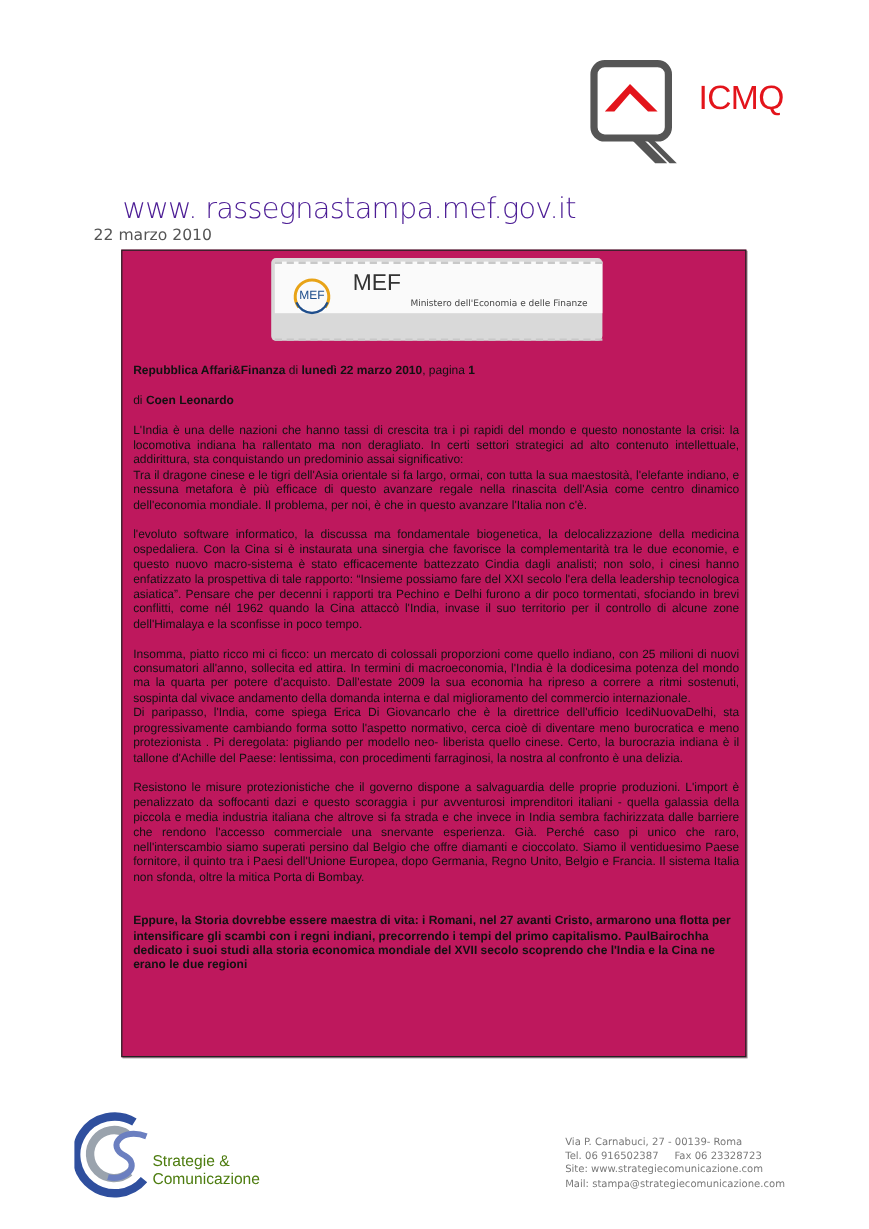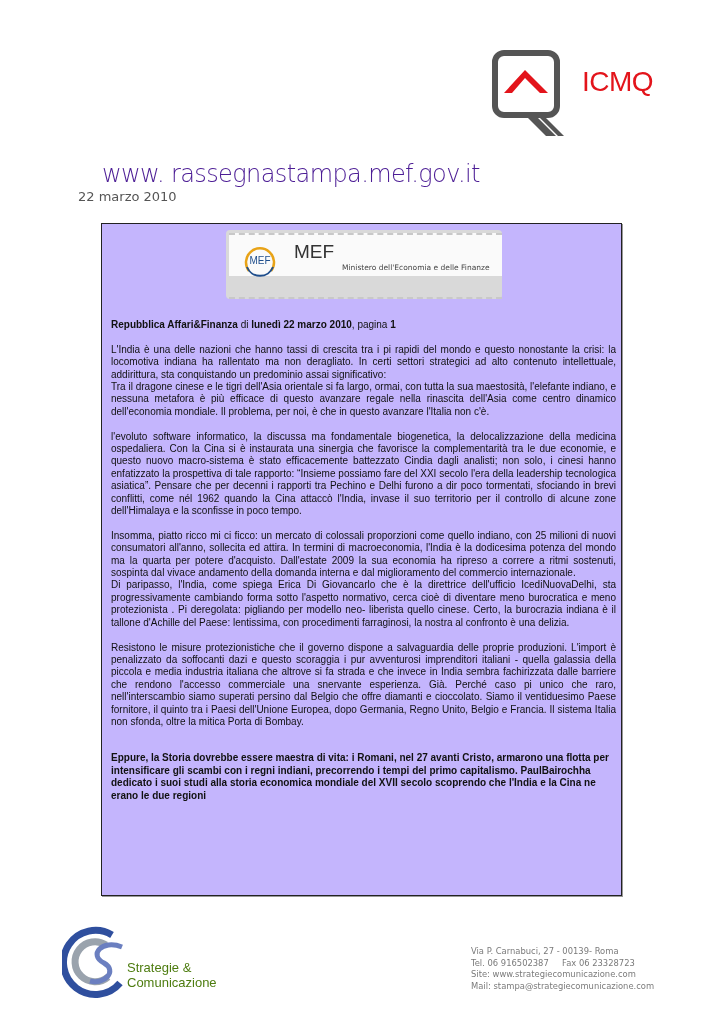--- a/index.html
+++ b/index.html
@@ -4,21 +4,21 @@
   <style>
     html, body { margin: 0; padding: 0; background: #ffffff; }
     body { width: 724px; height: 1024px; position: relative; overflow: hidden; font-family: "Liberation Sans", sans-serif; color: #111; }
 
     .icmq-logo { position: absolute; left: 490px; top: 48px; width: 180px; height: 90px; }
     .icmq-text { position: absolute; left: 582px; top: 66px; font-family: "Liberation Sans", sans-serif; font-weight: normal; font-size: 28px; color: #e3141b; letter-spacing: -0.5px; }
 
     .site-url { position: absolute; left: 78px; top: 160px; font-family: "DejaVu Sans", sans-serif; font-size: 24px; color: #4c1d95; letter-spacing: -0.6px; font-weight: 300; margin-left: 24px; }
     .site-date { position: absolute; left: 78px; top: 189px; font-family: "DejaVu Sans", sans-serif; font-size: 13px; color: #555; }
 
-    .article-box { position: absolute; left: 101px; top: 223px; width: 519px; height: 671px; border: 1.5px solid #222; box-shadow: 1px 1px 0 #999; background: #c4b5fd; }
+    .article-box { position: absolute; left: 101px; top: 208px; width: 519px; height: 671px; border: 1.5px solid #222; box-shadow: 1px 1px 0 #999; background: #be185d; }
 
     .mef-banner { position: absolute; left: 124px; top: 6px; width: 276px; height: 69px; background: #d9d9d9; border-radius: 4px; }
     .mef-banner-top { position: absolute; left: 3px; top: 3px; right: 0; height: 41px; background: #fafafa; border-top: 2px dashed #c8c8c8; }
     .mef-banner-bottom { position: absolute; left: 3px; bottom: 0; right: 0; height: 2px; border-bottom: 2px dashed #c8c8c8; }
     .mef-logo-circle { position: absolute; left: 14px; top: 8px; width: 34px; height: 34px; }
     .mef-title { position: absolute; left: 65px; top: 6px; font-size: 19px; color: #333; font-family: "Liberation Sans", sans-serif; }
     .mef-subtitle { position: absolute; left: 65px; top: 28px; font-size: 7.5px; color: #444; font-family: "DejaVu Sans", sans-serif; padding-left: 48px; }
 
     .article-content { position: absolute; left: 9px; top: 95px; width: 505px; font-size: 10px; line-height: 12.4px; color: #111; }
     .article-content p { margin: 0 0 12.4px 0; text-align: justify; }
@@ -58,20 +58,21 @@
       <div class="mef-subtitle">Ministero dell'Economia e delle Finanze</div>
     </div>
     <div class="mef-banner-bottom"></div>
   </div>
 
   <div class="article-content">
     <p class="source-line">
       <b>Repubblica Affari&amp;Finanza</b><span> di </span><b>lunedì 22 marzo 2010</b><span>, pagina </span><b>1</b>
     </p>
     <div style="margin-bottom:12.4px;">
+      <div><span>di </span><b>Coen Leonardo</b></div>
     </div>
     <p style="margin-bottom:0;">L'India è una delle nazioni che hanno tassi di crescita tra i pi rapidi del mondo e questo nonostante la crisi: la locomotiva indiana ha rallentato ma non deragliato. In certi settori strategici ad alto contenuto intellettuale, addirittura, sta conquistando un predominio assai significativo:</p>
     <p>Tra il dragone cinese e le tigri dell'Asia orientale si fa largo, ormai, con tutta la sua maestosità, l'elefante indiano, e nessuna metafora è più efficace di questo avanzare regale nella rinascita dell'Asia come centro dinamico dell'economia mondiale. Il problema, per noi, è che in questo avanzare l'Italia non c'è.</p>
     <p>l'evoluto software informatico, la discussa ma fondamentale biogenetica, la delocalizzazione della medicina ospedaliera. Con la Cina si è instaurata una sinergia che favorisce la complementarità tra le due economie, e questo nuovo macro-sistema è stato efficacemente battezzato Cindia dagli analisti; non solo, i cinesi hanno enfatizzato la prospettiva di tale rapporto: “Insieme possiamo fare del XXI secolo l'era della leadership tecnologica asiatica”. Pensare che per decenni i rapporti tra Pechino e Delhi furono a dir poco tormentati, sfociando in brevi conflitti, come nél 1962 quando la Cina attaccò l'India, invase il suo territorio per il controllo di alcune zone dell'Himalaya e la sconfisse in poco tempo.</p>
     <p style="margin-bottom:0;">Insomma, piatto ricco mi ci ficco: un mercato di colossali proporzioni come quello indiano, con 25 milioni di nuovi consumatori all'anno, sollecita ed attira. In termini di macroeconomia, l'India è la dodicesima potenza del mondo ma la quarta per potere d'acquisto. Dall'estate 2009 la sua economia ha ripreso a correre a ritmi sostenuti, sospinta dal vivace andamento della domanda interna e dal miglioramento del commercio internazionale.</p>
     <p>Di paripasso, l'India, come spiega Erica Di Giovancarlo che è la direttrice dell'ufficio IcediNuovaDelhi, sta progressivamente cambiando forma sotto l'aspetto normativo, cerca cioè di diventare meno burocratica e meno protezionista . Pi deregolata: pigliando per modello neo- liberista quello cinese. Certo, la burocrazia indiana è il tallone d'Achille del Paese: lentissima, con procedimenti farraginosi, la nostra al confronto è una delizia.</p>
     <p style="margin-bottom:24px;">Resistono le misure protezionistiche che il governo dispone a salvaguardia delle proprie produzioni. L'import è penalizzato da soffocanti dazi e questo scoraggia i pur avventurosi imprenditori italiani - quella galassia della piccola e media industria italiana che altrove si fa strada e che invece in India sembra fachirizzata dalle barriere che rendono l'accesso commerciale una snervante esperienza. Già. Perché caso pi unico che raro, nell'interscambio siamo superati persino dal Belgio che offre diamanti e cioccolato. Siamo il ventiduesimo Paese fornitore, il quinto tra i Paesi dell'Unione Europea, dopo Germania, Regno Unito, Belgio e Francia. Il sistema Italia non sfonda, oltre la mitica Porta di Bombay.</p>
     <p style="text-align:left;font-weight:bold;">Eppure, la Storia dovrebbe essere maestra di vita: i Romani, nel 27 avanti Cristo, armarono una flotta per intensificare gli scambi con i regni indiani, precorrendo i tempi del primo capitalismo. PaulBairochha dedicato i suoi studi alla storia economica mondiale del XVII secolo scoprendo che l'India e la Cina ne erano le due regioni</p>
   </div>
 </div>

